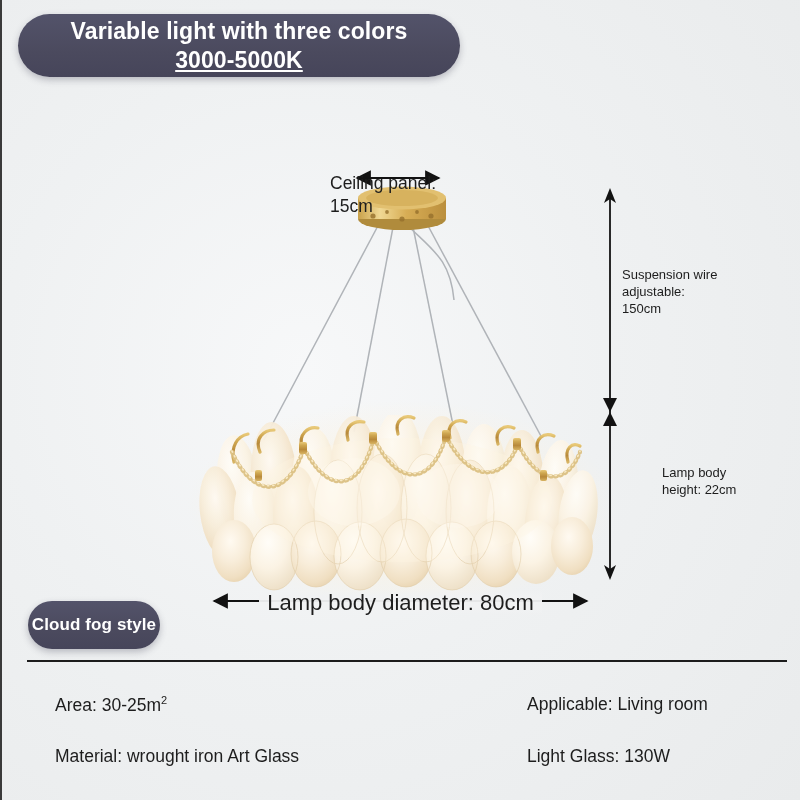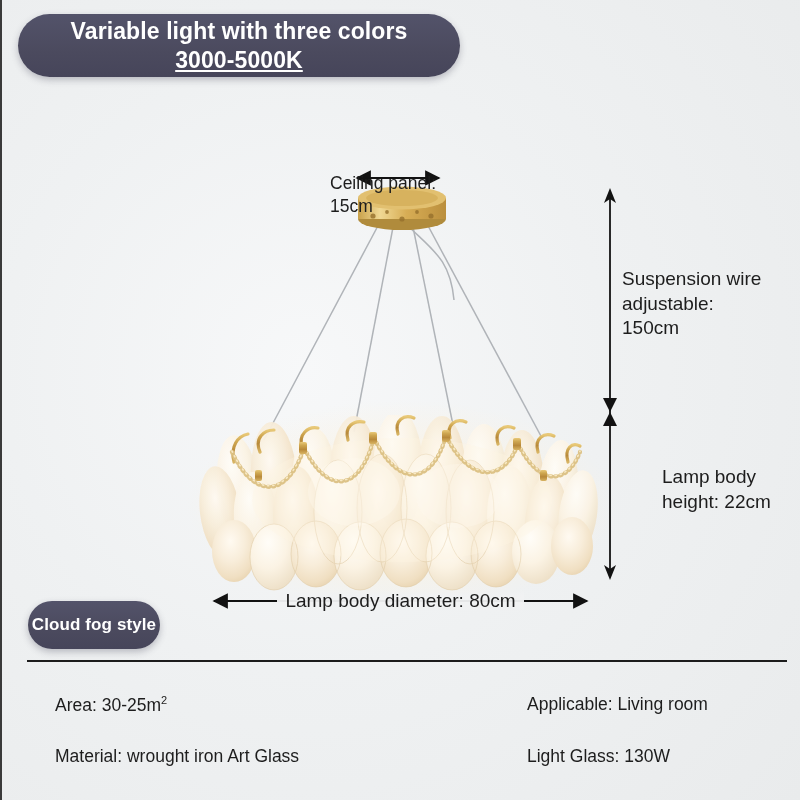--- a/index.html
+++ b/index.html
@@ -56,21 +56,21 @@
     top: 601px;
     width: 132px;
     height: 48px;
     font-size: 17px;
   }
 
   
   .anno {
     position: absolute;
     color: #1d1d1d;
-    font-size: 19px;
+    font-size: 13px;
     line-height: 1.29;
     white-space: pre-line;
   }
   #ceiling-label {
     left: 328px;
     top: 128px;
     width: 136px;
     text-align: left;
     font-size: 17.5px;
     margin-top: 44px;
@@ -85,21 +85,21 @@
     top: 465px;
     width: 160px;
     margin-left: 40px;
   }
   #diameter-label {
     position: absolute;
     left: 207px;
     top: 590px;
     width: 383px;
     text-align: center;
-    font-size: 19px;
+    font-size: 22px;
     color: #1d1d1d;
     background: transparent;
   }
   #diameter-label span {
     background: linear-gradient(180deg, rgba(241,242,243,0) 0%, rgba(241,242,243,.95) 28%, rgba(241,242,243,.95) 72%, rgba(241,242,243,0) 100%);
     padding: 0 8px;
   }
 
   
   #dim-svg {

